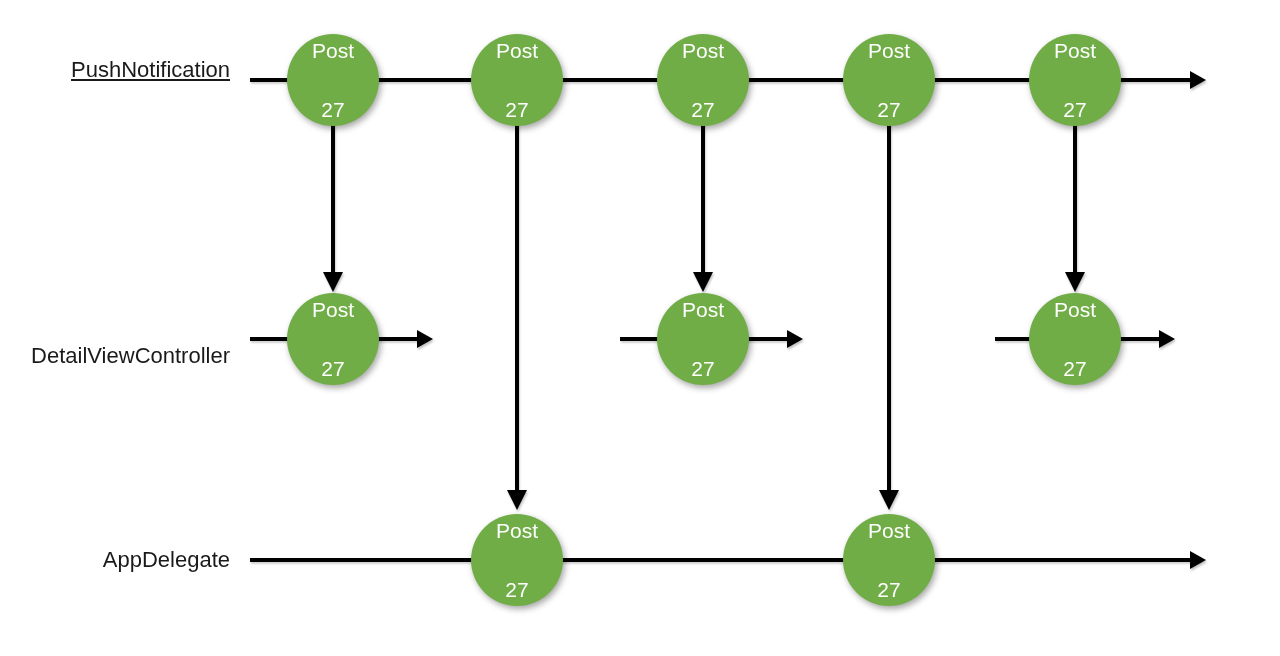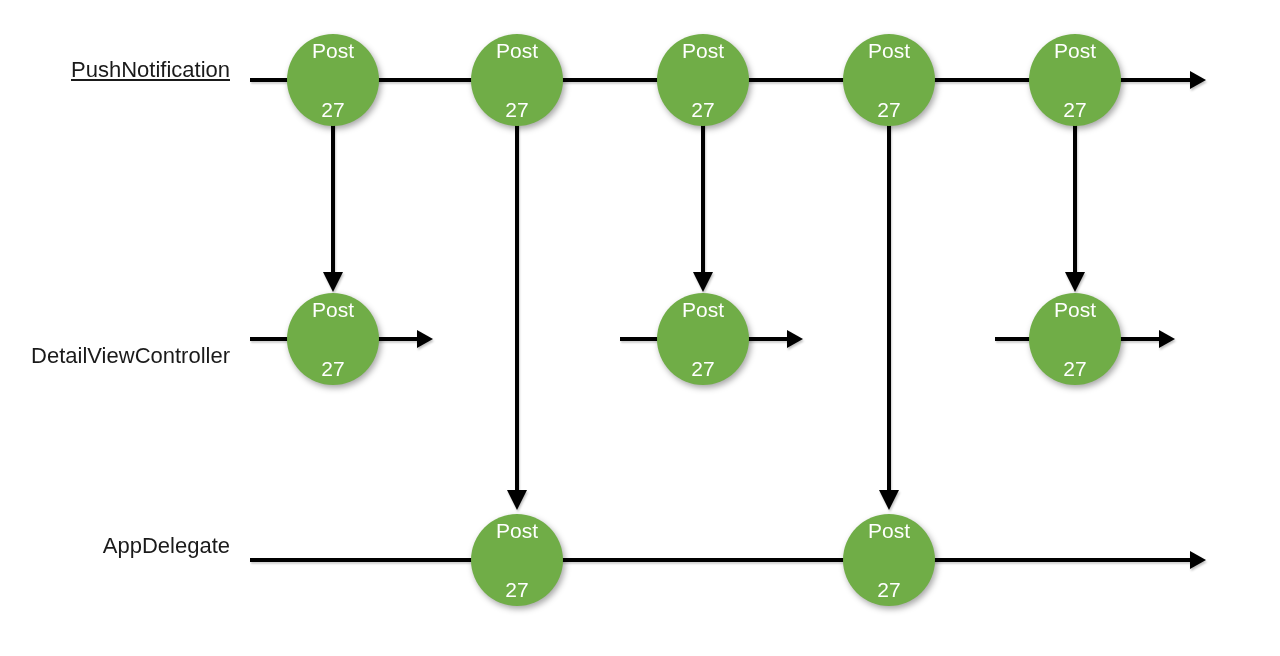--- a/index.html
+++ b/index.html
@@ -76,21 +76,21 @@
     text-align: center;
   }
 </style>
 </head>
 <body>
 
 <div class="canvas">
 
   <div class="row-label" style="top:57px;text-decoration:underline;">PushNotification</div>
   <div class="row-label" style="top:343px;">DetailViewController</div>
-  <div class="row-label" style="top:533px;">AppDelegate</div>
+  <div class="row-label" style="top:547px;">AppDelegate</div>
 
   <div class="hline" style="left:250px;top:78px;width:941px;"></div>
   <div class="head-right" style="left:1190px;top:71px;"></div>
 
   <div class="hline" style="left:250px;top:558px;width:941px;"></div>
   <div class="head-right" style="left:1190px;top:551px;"></div>
 
   <div class="hline" style="left:250px;top:337px;width:85px;"></div>
   <div class="hline" style="left:333px;top:337px;width:84px;"></div>
   <div class="head-right" style="left:417px;top:330px;"></div>

